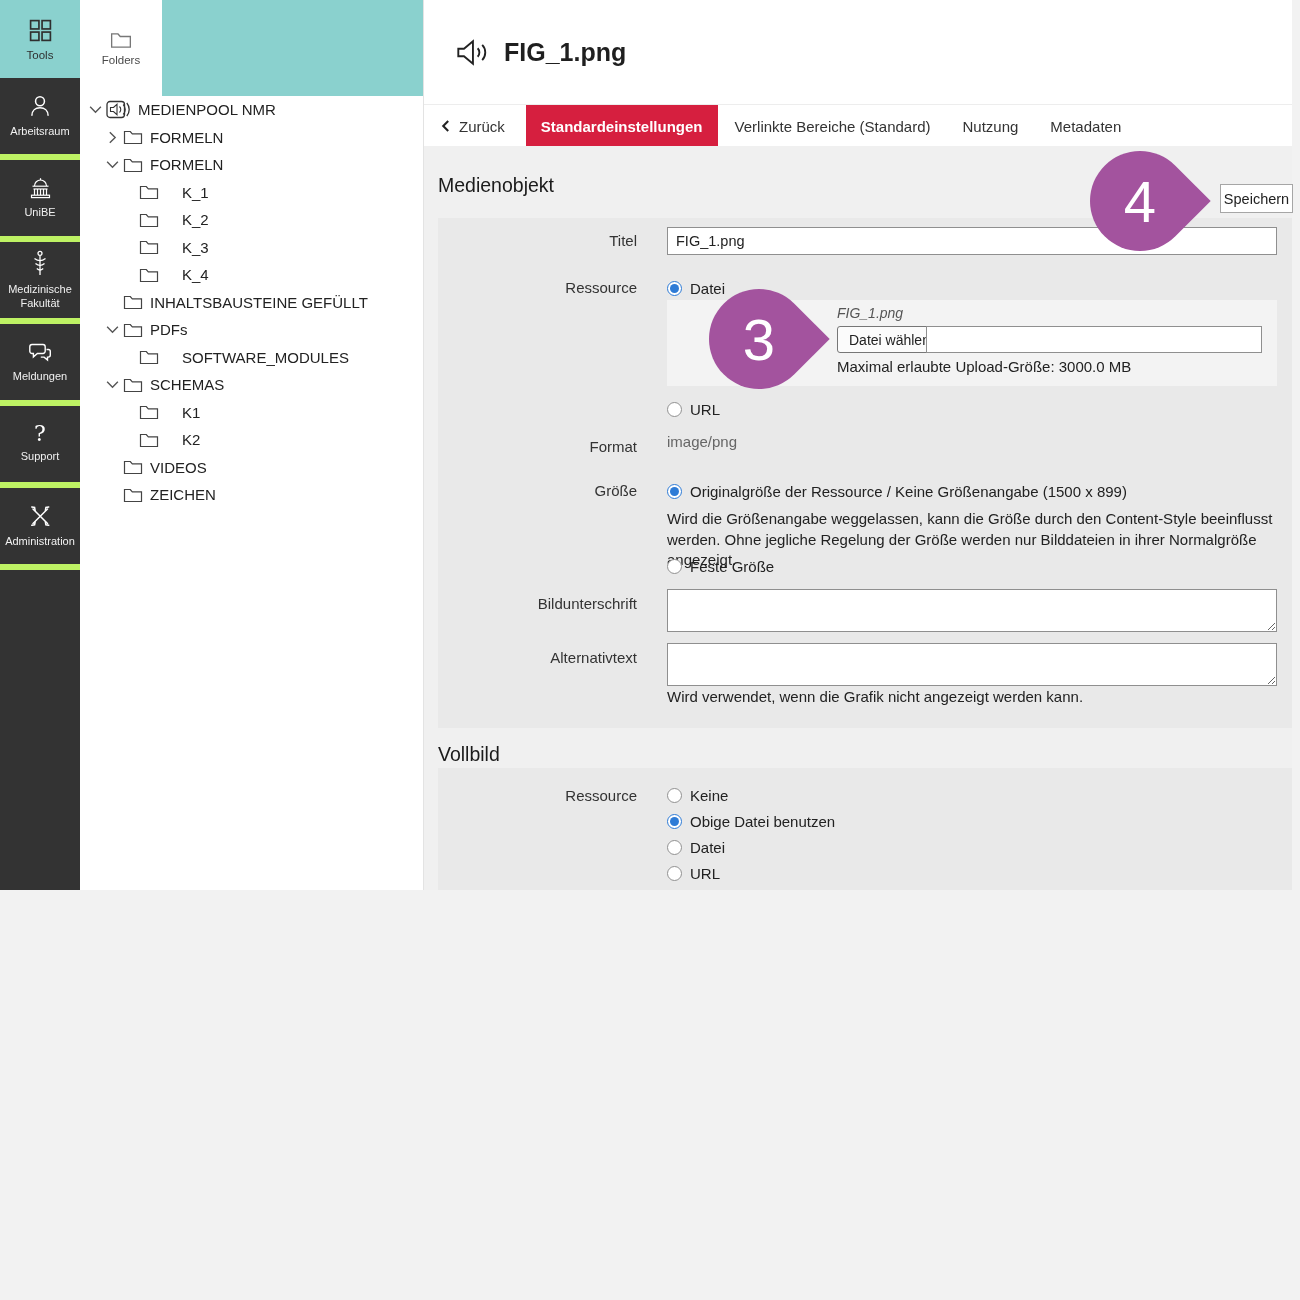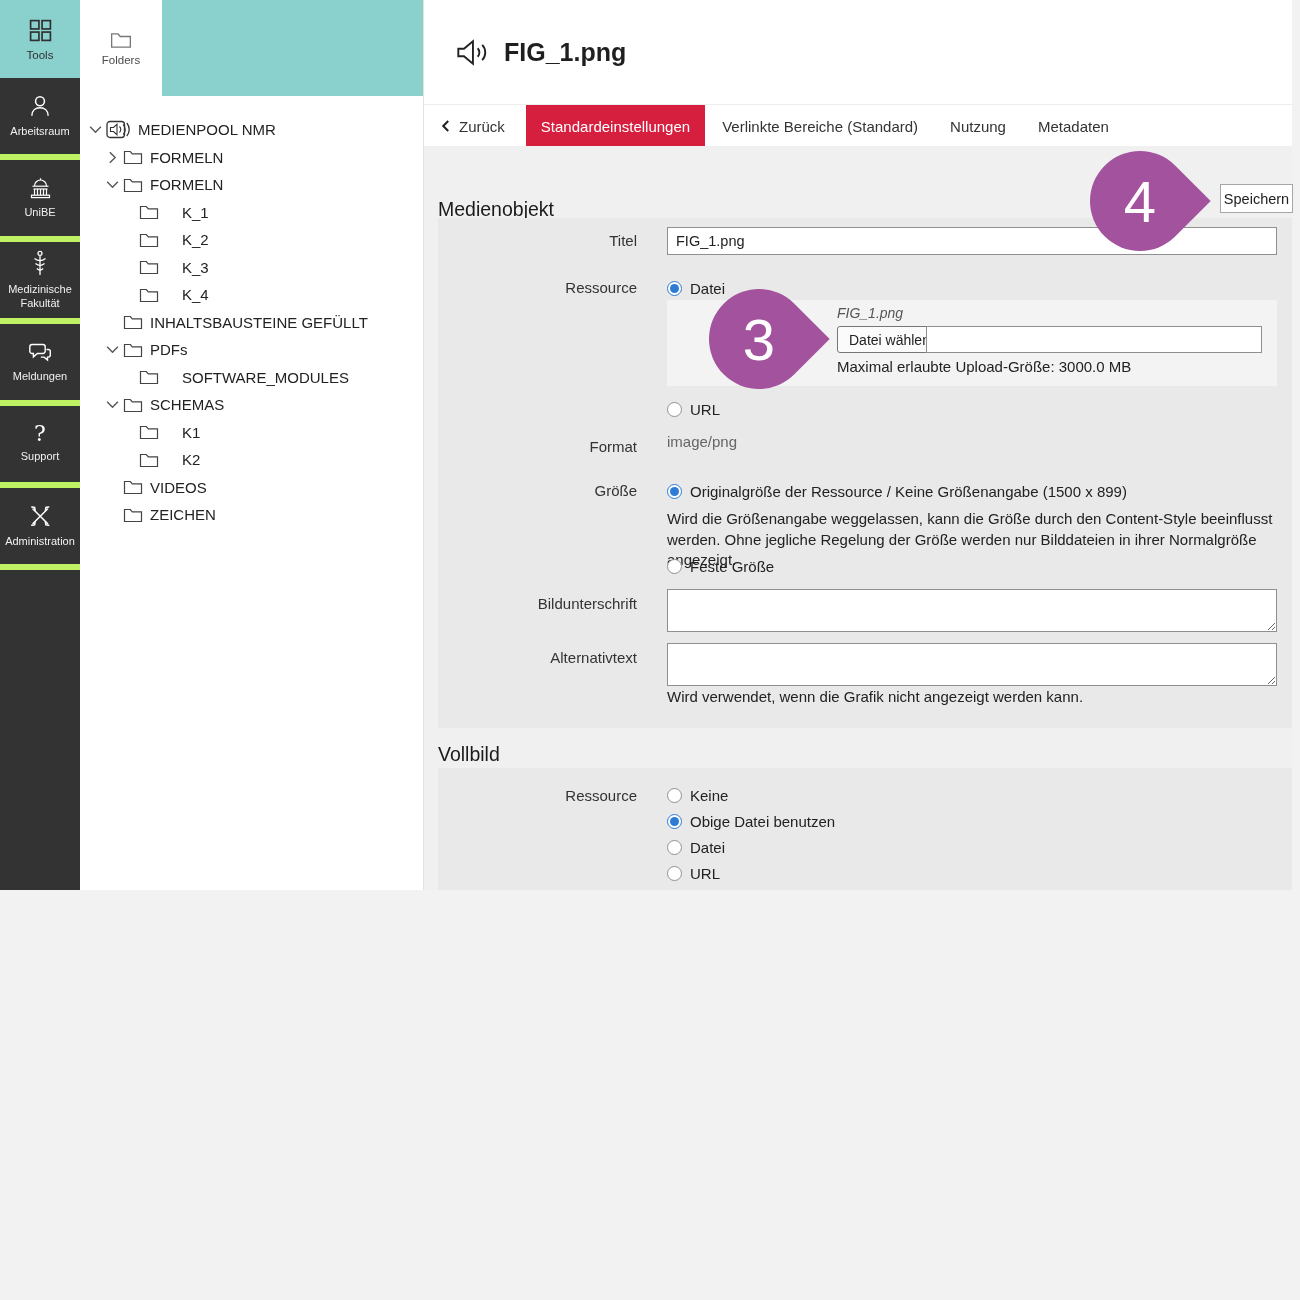--- a/index.html
+++ b/index.html
@@ -10,40 +10,40 @@
   .app-sidebar{position:absolute;left:0;top:0;width:80px;height:890px;background:#333333;}
   .tools-tab{height:78px;background:#8ad1ce;color:#2f2f2f;display:flex;flex-direction:column;align-items:center;justify-content:center;gap:6px;font-size:11.5px;cursor:pointer;}
   .nav-item{height:82px;border-bottom:6px solid #bef264;display:flex;flex-direction:column;align-items:center;justify-content:center;gap:6px;color:#f1f1f1;font-size:11px;text-align:center;line-height:1.25;cursor:pointer;padding:0 2px;box-sizing:border-box;}
   .nav-item .q-glyph{font-family:"DejaVu Serif",serif;font-size:22px;line-height:20px;color:#fff;}
 
   
   .folder-panel{position:absolute;left:80px;top:0;width:344px;height:890px;background:#fff;border-right:1px solid #e3e3e3;box-sizing:border-box;}
   .panel-top{height:96px;display:flex;}
   .folders-tab{width:82px;display:flex;flex-direction:column;align-items:center;justify-content:center;gap:5px;font-size:11.5px;color:#4a4a4a;background:#fff;cursor:pointer;}
   .teal-fill{flex:1;background:#8ad1ce;}
-  .tree{padding-top:20px;font-size:15px;color:#222;}
+  .tree{padding-top:0;font-size:15px;color:#222;}
   .tree-row{display:flex;align-items:center;height:27.5px;cursor:pointer;}
   .tree-row .chev{width:22px;display:flex;justify-content:center;align-items:center;flex:0 0 auto;}
   .tree-row .ficon{display:flex;align-items:center;margin-right:7px;flex:0 0 auto;color:#444;}
   .lvl0{padding-left:4px;}
   .lvl1{padding-left:21px;}
   .lvl2{padding-left:59px;gap:16px;}
 
   
   .main{position:absolute;left:424px;top:0;width:868px;height:890px;background:#7f1d1d;}
   .main-header{height:104px;background:#fff;display:flex;align-items:center;padding-left:31px;gap:15px;}
   .page-title{font-size:25px;font-weight:bold;color:#1f1f1f;}
   .tab-bar{position:absolute;top:104px;left:0;right:0;height:42px;background:#fff;border-top:1px solid #ededed;display:flex;align-items:stretch;font-size:15px;color:#333;}
   .back-link{display:flex;align-items:center;gap:9px;padding:0 19px 0 17px;cursor:pointer;}
   .tab{display:flex;align-items:center;padding:0 15px;margin-left:2px;cursor:pointer;white-space:nowrap;}
-  .tab.active{background:#d61f3f;color:#fff;padding:8px 15px;}
+  .tab.active{background:#d61f3f;color:#fff;padding:8px 15px;font-weight:bold;}
 
   .content{position:absolute;top:146px;left:0;right:0;bottom:0;background:#f0f0f0;}
   .section-heading{position:absolute;left:14px;font-size:19.5px;color:#1b1b1b;}
-  #h-medienobjekt{top:28px;margin-top:24px;}
+  #h-medienobjekt{top:28px;}
   #h-vollbild{top:597px;}
   .save-btn{position:absolute;left:796px;top:38px;width:73px;height:29px;background:#fff;border:1px solid #a6a6a6;font-size:14.5px;color:#222;display:flex;align-items:center;justify-content:center;cursor:pointer;font-family:inherit;}
 
   .panel1{position:absolute;left:14px;top:72px;width:854px;height:510px;background:#e9e9e9;}
   .panel2{position:absolute;left:14px;top:622px;width:854px;height:122px;background:#e9e9e9;}
 
   .flabel{position:absolute;left:0;width:199px;text-align:right;font-size:15px;color:#333;line-height:20px;}
   .choice{position:absolute;display:flex;align-items:center;gap:8px;font-size:15px;color:#222;height:20px;cursor:pointer;}
   .rb{width:15px;height:15px;border:1px solid #919191;border-radius:50%;background:#fff;flex:0 0 auto;box-sizing:border-box;position:relative;}
   .rb.sel{border:1.5px solid #2e7bd6;}

